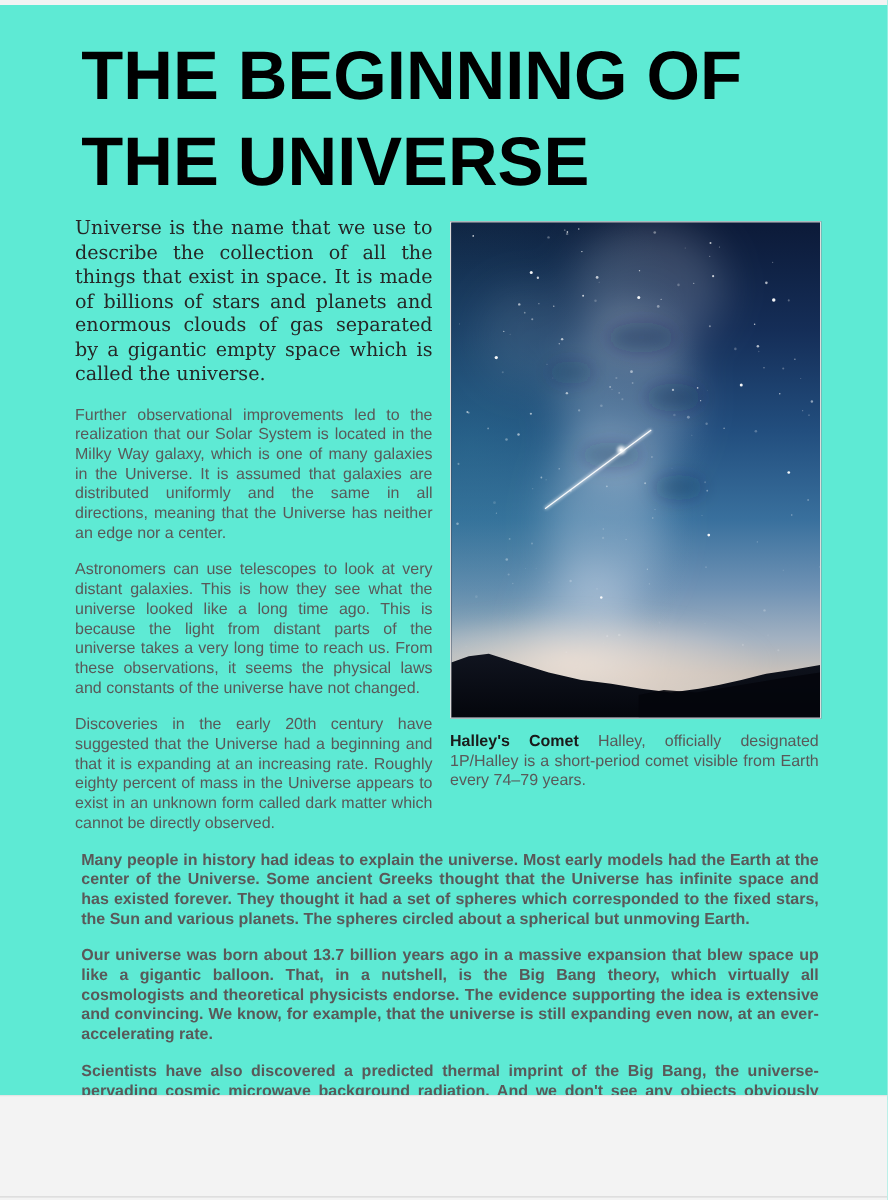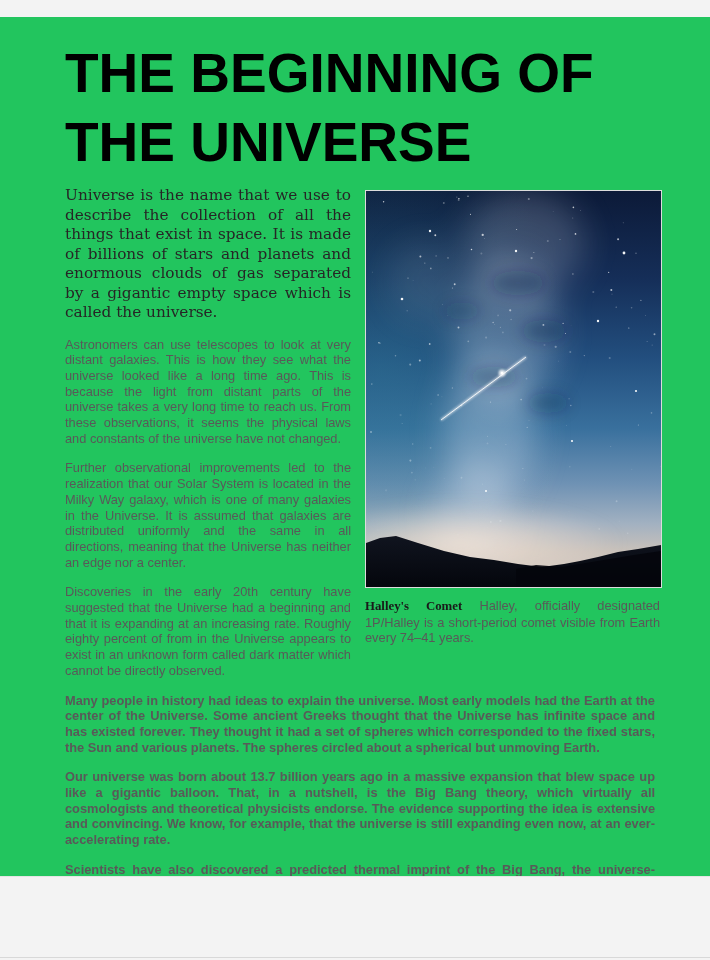--- a/index.html
+++ b/index.html
@@ -1,32 +1,32 @@
 <!DOCTYPE html>
 <html><head>
 <meta charset="utf-8">
 <style>
   html,body{margin:0;padding:0;}
   body{
     width:710px;height:960px;position:relative;overflow:hidden;
     background:#f3f3f3;font-family:"Liberation Sans",sans-serif;
   }
   .page{
-    position:absolute;top:17px;left:0;width:710px;height:876px;
-    background:#22c55e;box-sizing:border-box;padding:0 55px 0 65px;
+    position:absolute;top:4px;left:0;width:710px;height:876px;
+    background:#5eead4;box-sizing:border-box;padding:0 55px 0 65px;
   }
   .doc-title{
     margin:22px 0 0 0;
     font-family:"Liberation Sans",sans-serif;
     font-weight:bold;
     font-size:55px;line-height:69px;color:#000;
     letter-spacing:0px;
   }
   .content-top{
-    display:flex;margin-top:7px;align-items:flex-start;
+    display:flex;margin-top:7px;align-items:flex-start;justify-content:flex-end;
   }
   .left-col{width:286px;flex:0 0 286px;}
   .intro{
     font-family:"DejaVu Serif","Liberation Serif",serif;
     font-size:15.3px;line-height:19.5px;color:#262626;
     text-align:justify;margin:2px 0 14px 0;
   }
   .body-text{
     font-family:"Liberation Sans",sans-serif;
     font-size:12.8px;line-height:15.7px;color:#595959;
@@ -38,21 +38,21 @@
     overflow:hidden;background:#0b1a36;
   }
   .photo-frame svg{display:block;}
   figcaption{
     margin-top:10px;
     font-family:"Liberation Sans",sans-serif;
     font-size:12.8px;line-height:15.7px;color:#595959;
     text-align:justify;
   }
   .caption-title{
-    font-family:Liberation Serif, serif;
+    font-family:Liberation Sans, sans-serif;
     font-weight:bold;color:#1a1a1a;
   }
   .full-width{margin-top:0px;width:590px;font-weight:bold;}
   .full-width .body-text{margin-bottom:14px;}
   .page-gap{
     position:absolute;left:0;top:876px;width:710px;height:84px;
     background:#f3f3f3;border-top:1px solid #e4e4e4;
   }
   .next-page-edge{
     position:absolute;left:0;bottom:3px;width:710px;height:1px;
@@ -62,23 +62,23 @@
 </head>
 <body>
 
 <div class="page">
 
   <h1 class="doc-title">THE BEGINNING OF THE UNIVERSE</h1>
 
   <div class="content-top">
     <div class="left-col">
       <p class="intro">Universe is the name that we use to describe the collection of all the things that exist in space. It is made of billions of stars and planets and enormous clouds of gas separated by a gigantic empty space which is called the universe.</p>
+      <p class="body-text">Further observational improvements led to the realization that our Solar System is located in the Milky Way galaxy, which is one of many galaxies in the Universe. It is assumed that galaxies are distributed uniformly and the same in all directions, meaning that the Universe has neither an edge nor a center.</p>
       <p class="body-text">Astronomers can use telescopes to look at very distant galaxies. This is how they see what the universe looked like a long time ago. This is because the light from distant parts of the universe takes a very long time to reach us. From these observations, it seems the physical laws and constants of the universe have not changed.</p>
-      <p class="body-text">Further observational improvements led to the realization that our Solar System is located in the Milky Way galaxy, which is one of many galaxies in the Universe. It is assumed that galaxies are distributed uniformly and the same in all directions, meaning that the Universe has neither an edge nor a center.</p>
-      <p class="body-text">Discoveries in the early 20th century have suggested that the Universe had a beginning and that it is expanding at an increasing rate. Roughly eighty percent of from in the Universe appears to exist in an unknown form called dark matter which cannot be directly observed.</p>
+      <p class="body-text">Discoveries in the early 20th century have suggested that the Universe had a beginning and that it is expanding at an increasing rate. Roughly eighty percent of mass in the Universe appears to exist in an unknown form called dark matter which cannot be directly observed.</p>
     </div>
 
     <figure class="comet-figure">
       <div class="photo-frame">
         <svg width="295" height="396" viewBox="0 0 295 396" xmlns="http://www.w3.org/2000/svg">
           <defs>
             <linearGradient id="sky" x1="0" y1="0" x2="0" y2="1">
               <stop offset="0" stop-color="#0c1a38"></stop>
               <stop offset="0.22" stop-color="#152e58"></stop>
               <stop offset="0.42" stop-color="#224e7e"></stop>
@@ -279,21 +279,21 @@
             <circle cx="136" cy="182" r="3.4" fill="#ffffff" opacity="0.8" filter="url(#blurSml)"></circle>
             <circle cx="136" cy="182" r="1.3" fill="#ffffff"></circle>
           </g>
 
           <path fill="url(#mnt)" d="M0,352 L14,347 L30,345 L52,352 L78,360 L104,366 L128,369 L152,373 L176,376 L198,373 L214,370 L232,366 L252,361 L272,358 L295,354 L295,396 L0,396 Z"></path>
           <path fill="#04060c" opacity="0.9" d="M150,378 L170,374 L196,376 L220,372 L244,368 L268,364 L295,360 L295,396 L150,396 Z"></path>
         </svg>
       </div>
       <figcaption>
         <span class="caption-title">Halley's Comet</span>
-        <span>Halley, officially designated 1P/Halley is a short-period comet visible from Earth every 74–41 years.</span>
+        <span>Halley, officially designated 1P/Halley is a short-period comet visible from Earth every 74–79 years.</span>
       </figcaption>
     </figure>
   </div>
 
   <div class="full-width">
     <p class="body-text">Many people in history had ideas to explain the universe. Most early models had the Earth at the center of the Universe. Some ancient Greeks thought that the Universe has infinite space and has existed forever. They thought it had a set of spheres which corresponded to the fixed stars, the Sun and various planets. The spheres circled about a spherical but unmoving Earth.</p>
     <p class="body-text">Our universe was born about 13.7 billion years ago in a massive expansion that blew space up like a gigantic balloon. That, in a nutshell, is the Big Bang theory, which virtually all cosmologists and theoretical physicists endorse. The evidence supporting the idea is extensive and convincing. We know, for example, that the universe is still expanding even now, at an ever-accelerating rate.</p>
     <p class="body-text">Scientists have also discovered a predicted thermal imprint of the Big Bang, the universe-pervading cosmic microwave background radiation. And we don't see any objects obviously older than 15.9 billion years, suggesting that our universe came into being around that time.</p>
   </div>
 

